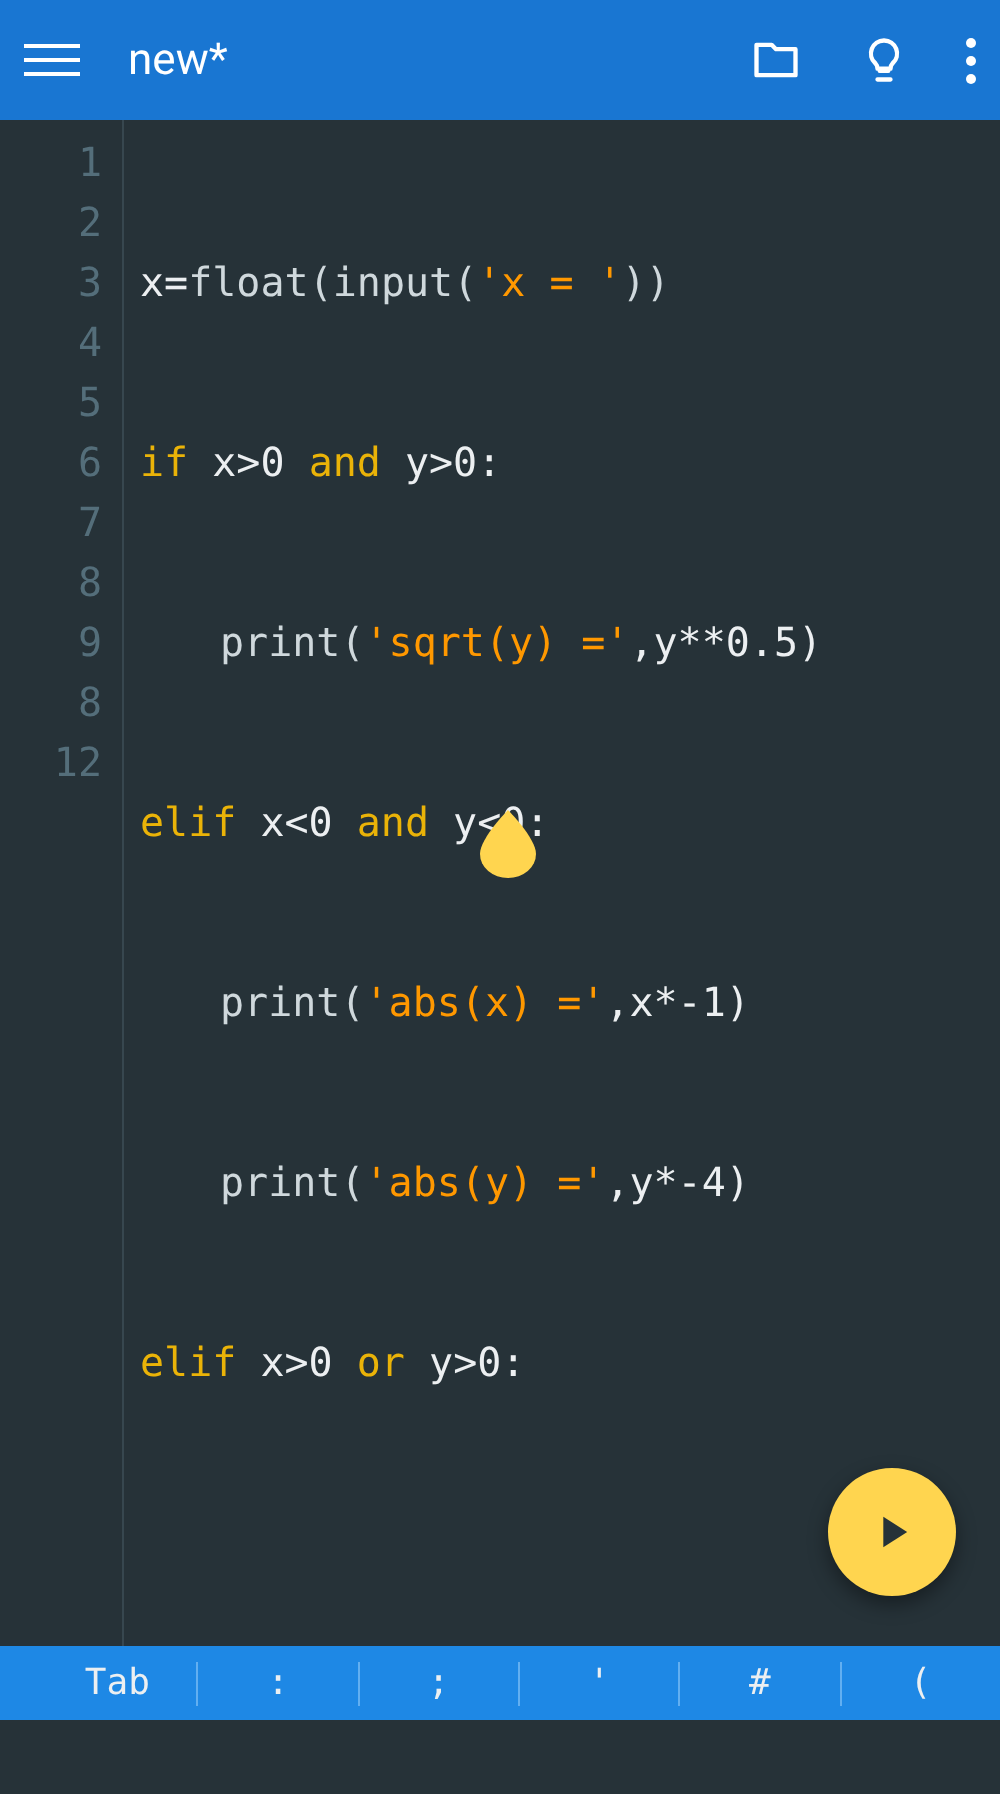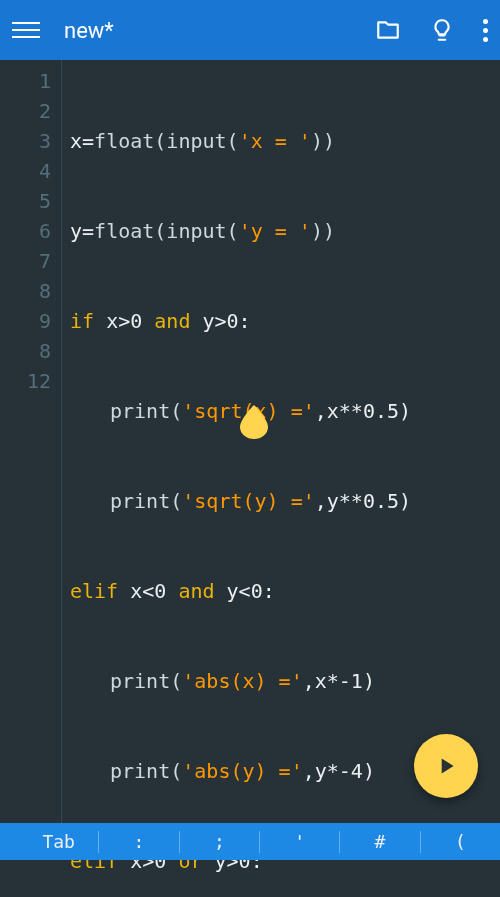--- a/index.html
+++ b/index.html
@@ -67,23 +67,21 @@
       <div>5</div>
       <div>6</div>
       <div>7</div>
       <div>8</div>
       <div>9</div>
       <div>8</div>
       <div>12</div>
     </div>
     <div class="code">
       <div class="line"><span class="op">x=</span><span class="fn">float</span><span class="paren">(</span><span class="fn">input</span><span class="paren">(</span><span class="str">'x = '</span><span class="paren">))</span></div>
-      <div class="line"><span class="op">y=</span><span class="fn">float</span><span class="paren">(</span><span class="fn">input</span><span class="paren">(</span><span class="str">'y = '</span><span class="paren">))</span></div>
       <div class="line"><span class="kw">if</span><span class="op"> x&gt;0 </span><span class="kw">and</span><span class="op"> y&gt;0:</span></div>
-      <div class="line"><span class="indent"></span><span class="fn">print</span><span class="paren">(</span><span class="str">'sqrt(x) ='</span><span class="op">,x**0.5)</span></div>
       <div class="line"><span class="indent"></span><span class="fn">print</span><span class="paren">(</span><span class="str">'sqrt(y) ='</span><span class="op">,y**0.5)</span></div>
       <div class="line"><span class="kw">elif</span><span class="op"> x&lt;0 </span><span class="kw">and</span><span class="op"> y&lt;0:</span></div>
       <div class="line"><span class="indent"></span><span class="fn">print</span><span class="paren">(</span><span class="str">'abs(x) ='</span><span class="op">,x*-1)</span></div>
       <div class="line"><span class="indent"></span><span class="fn">print</span><span class="paren">(</span><span class="str">'abs(y) ='</span><span class="op">,y*-4)</span></div>
       <div class="line"><span class="kw">elif</span><span class="op"> x&gt;0 </span><span class="kw">or</span><span class="op"> y&gt;0:</span></div>
       
       
     </div>
 
     <div class="caret-marker">

